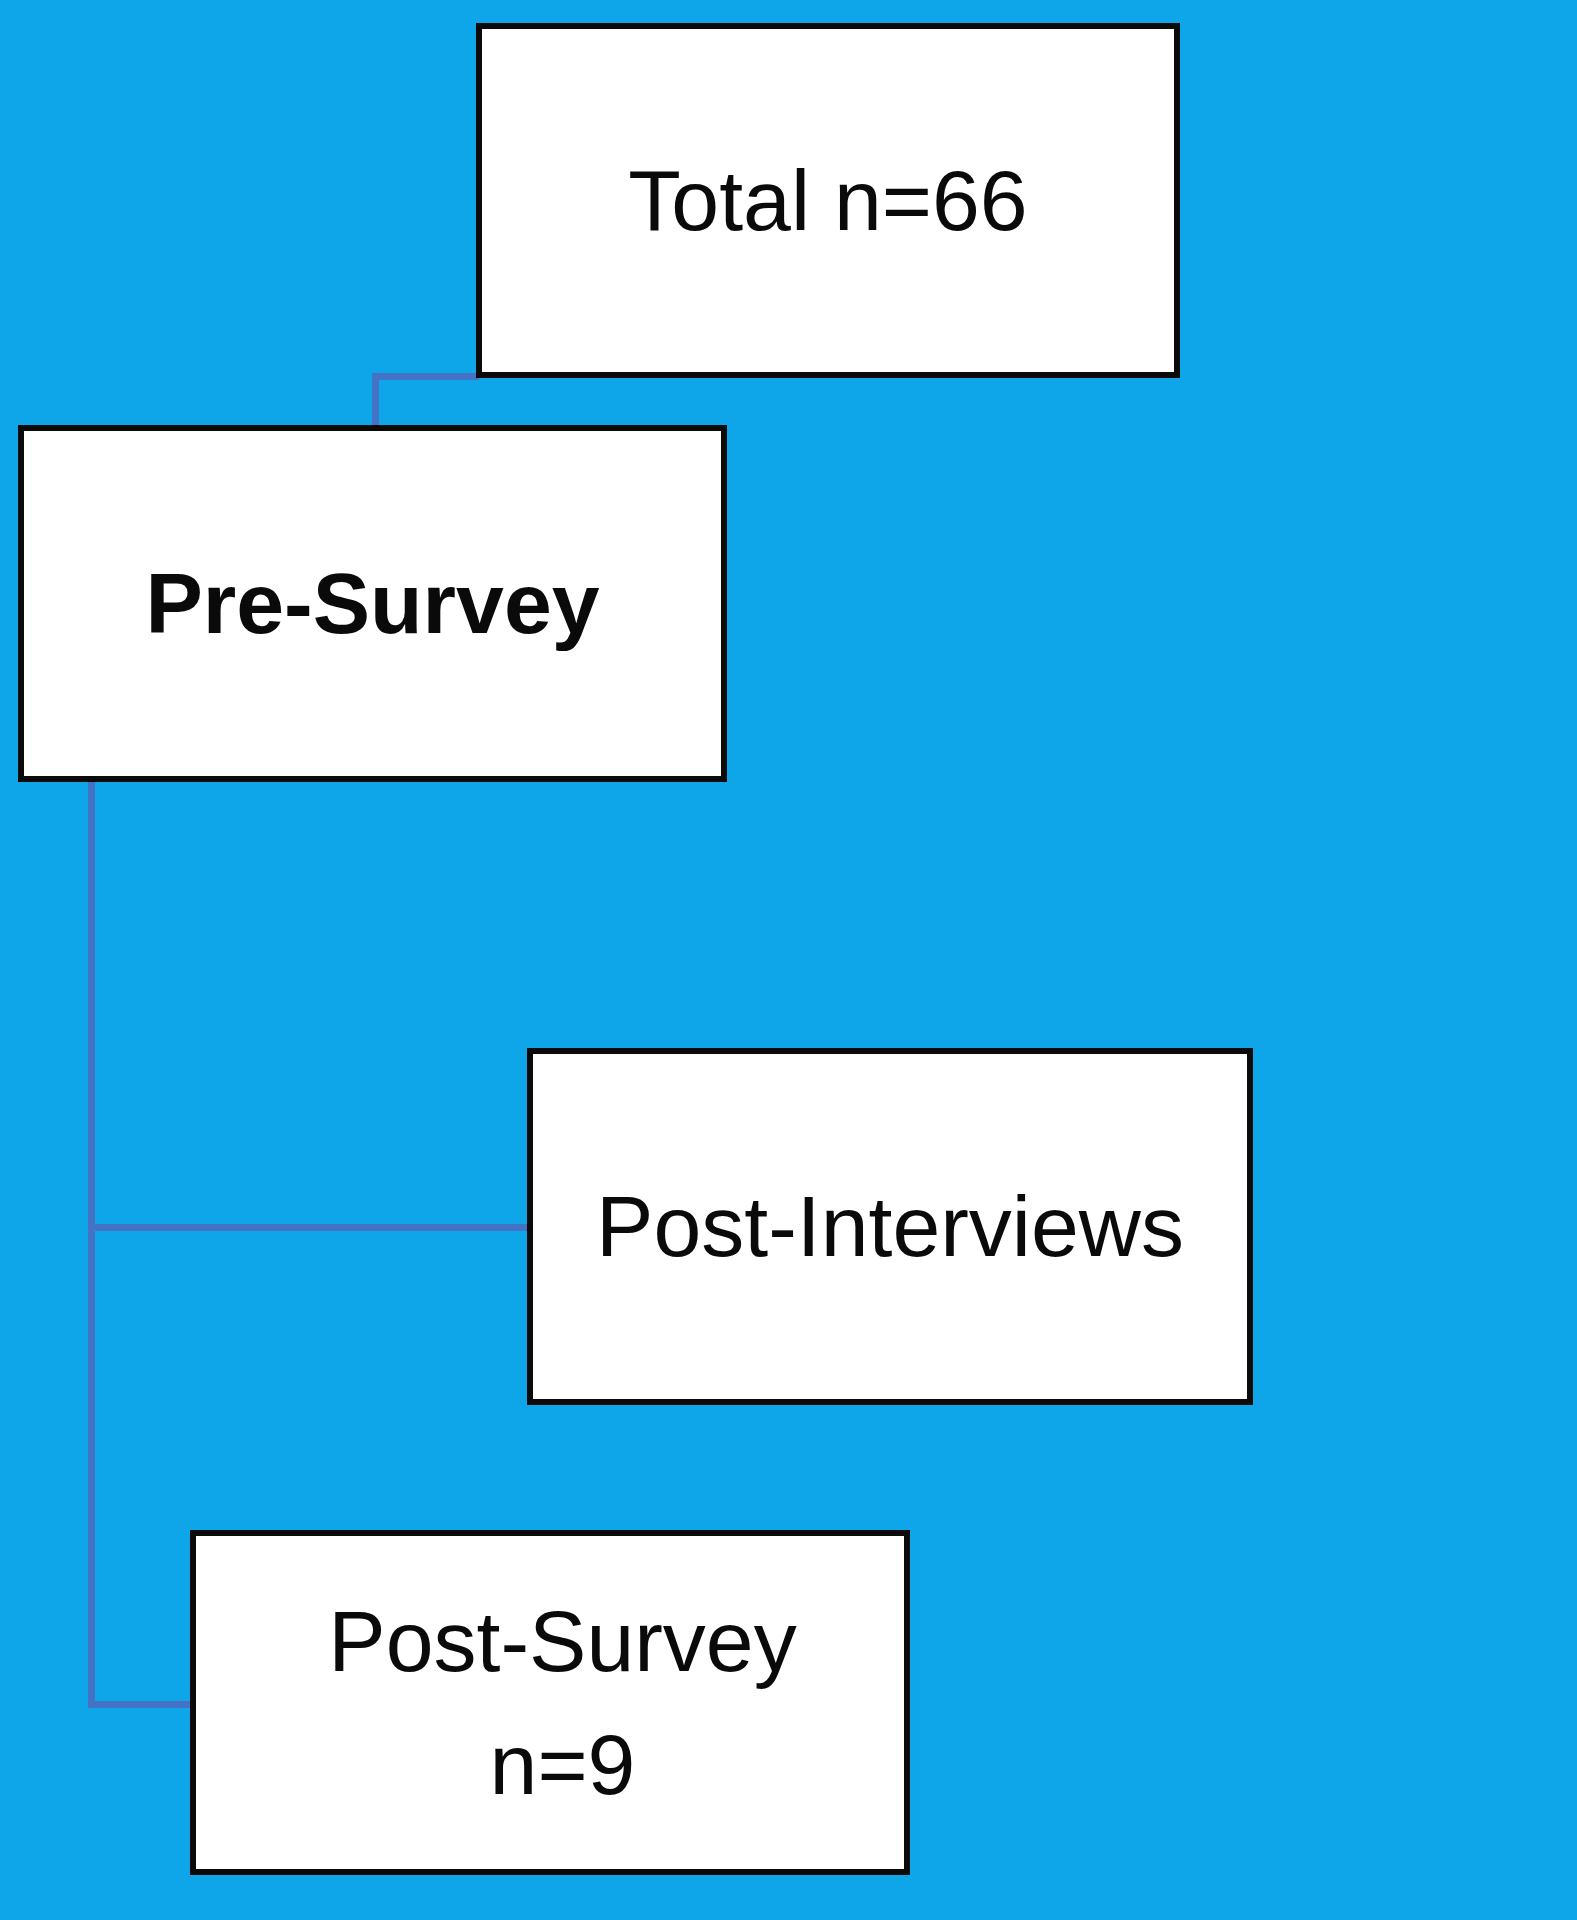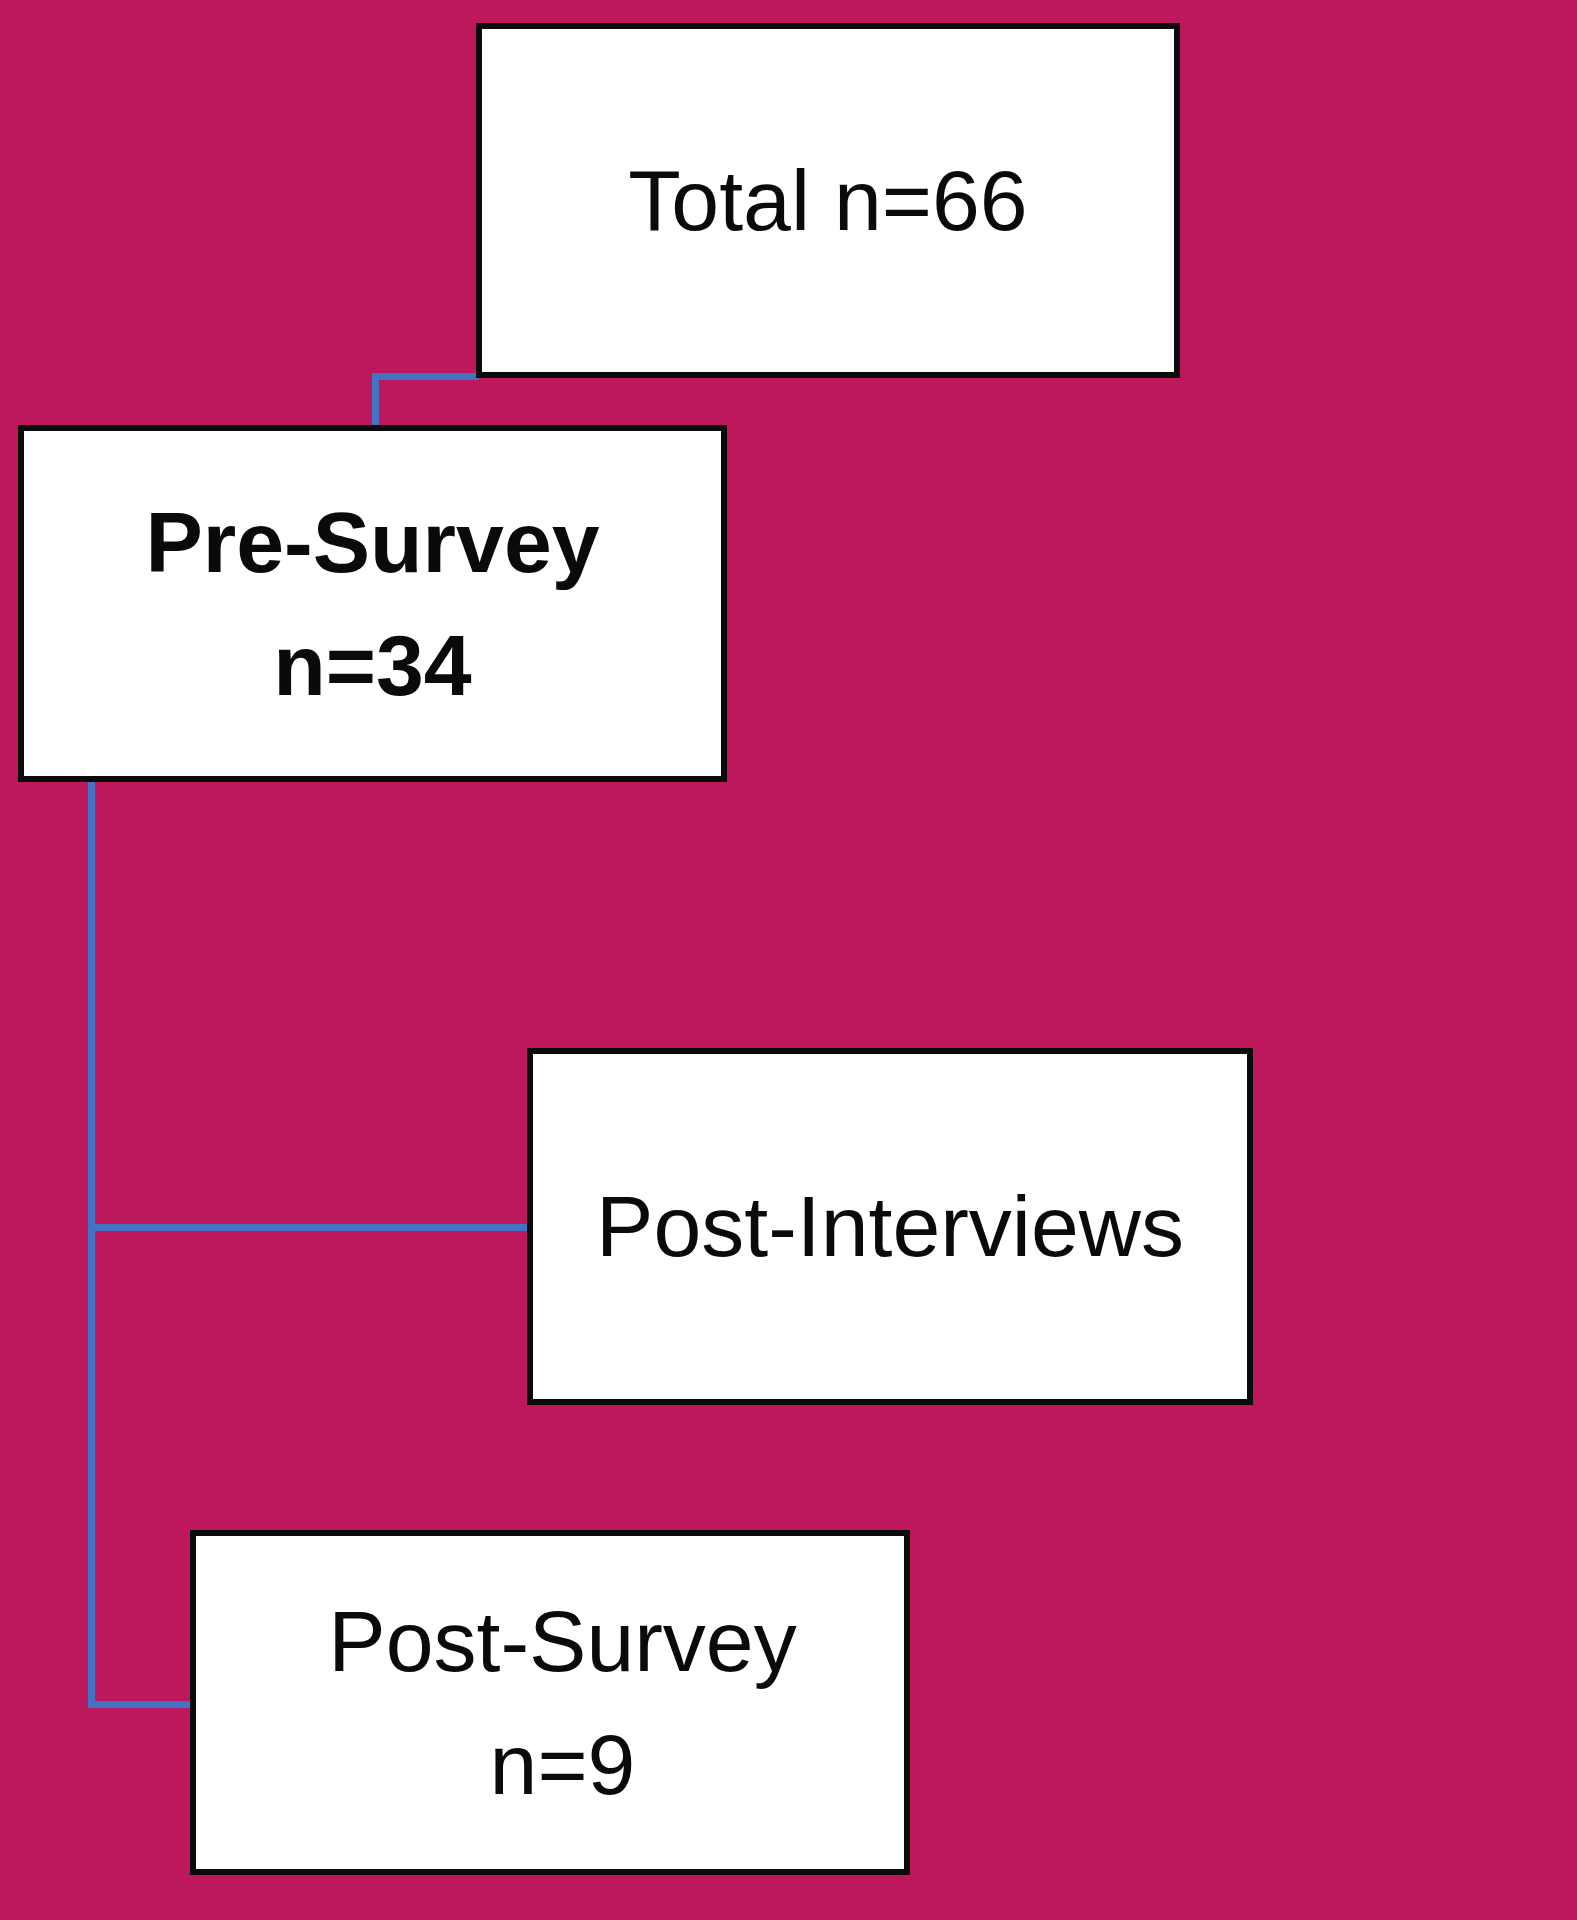--- a/index.html
+++ b/index.html
@@ -1,20 +1,20 @@
 <!DOCTYPE html>
 <html style="--conn: #4472C4; --ink: #0a0a0a;"><head>
 <meta charset="utf-8">
 <style>
   html,body{margin:0;padding:0;background:#ffffff;}
   .canvas{
     position:relative;
     width:1577px;
     height:1920px;
-    background:#be185d;
+    background:#0ea5e9;
     overflow:hidden;
     font-family:"Liberation Sans", sans-serif;
   }
   .conn{
     position:absolute;
     background:var(--conn,#4472C4);
   }
   .node{
     position:absolute;
     box-sizing:border-box;
@@ -53,21 +53,20 @@
   <div class="conn" id="trunk"></div>
   <div class="conn" id="c2h"></div>
   <div class="conn" id="c3h"></div>
 
   <div class="node" id="box-total">
     <span class="line">Total n=66</span>
   </div>
 
   <div class="node" id="box-pre">
     <span class="line">Pre-Survey</span>
-    <span class="line">n=34</span>
   </div>
 
 
   <div class="node" id="box-pint">
     <span class="line">Post-Interviews</span>
   </div>
 
   <div class="node" id="box-psur">
     <span class="line">Post-Survey</span>
     <span class="line">n=9</span>

